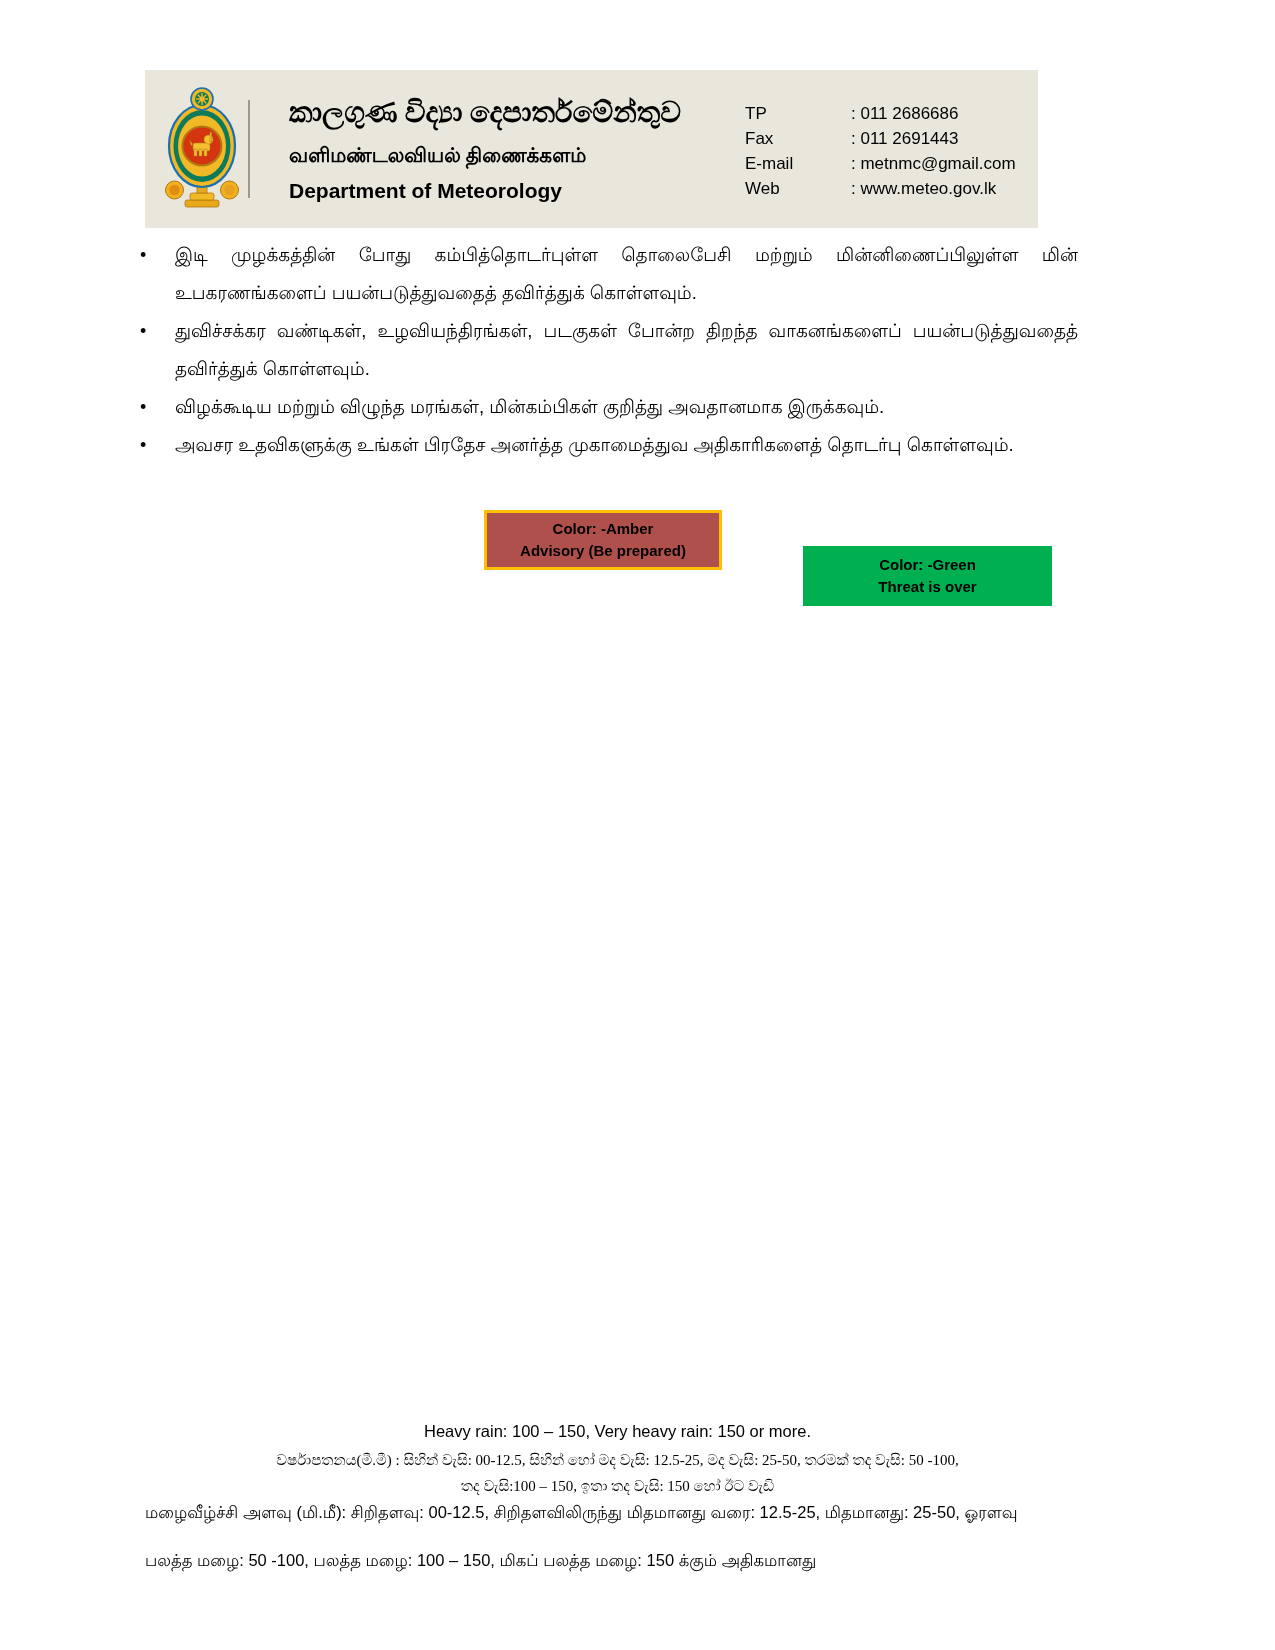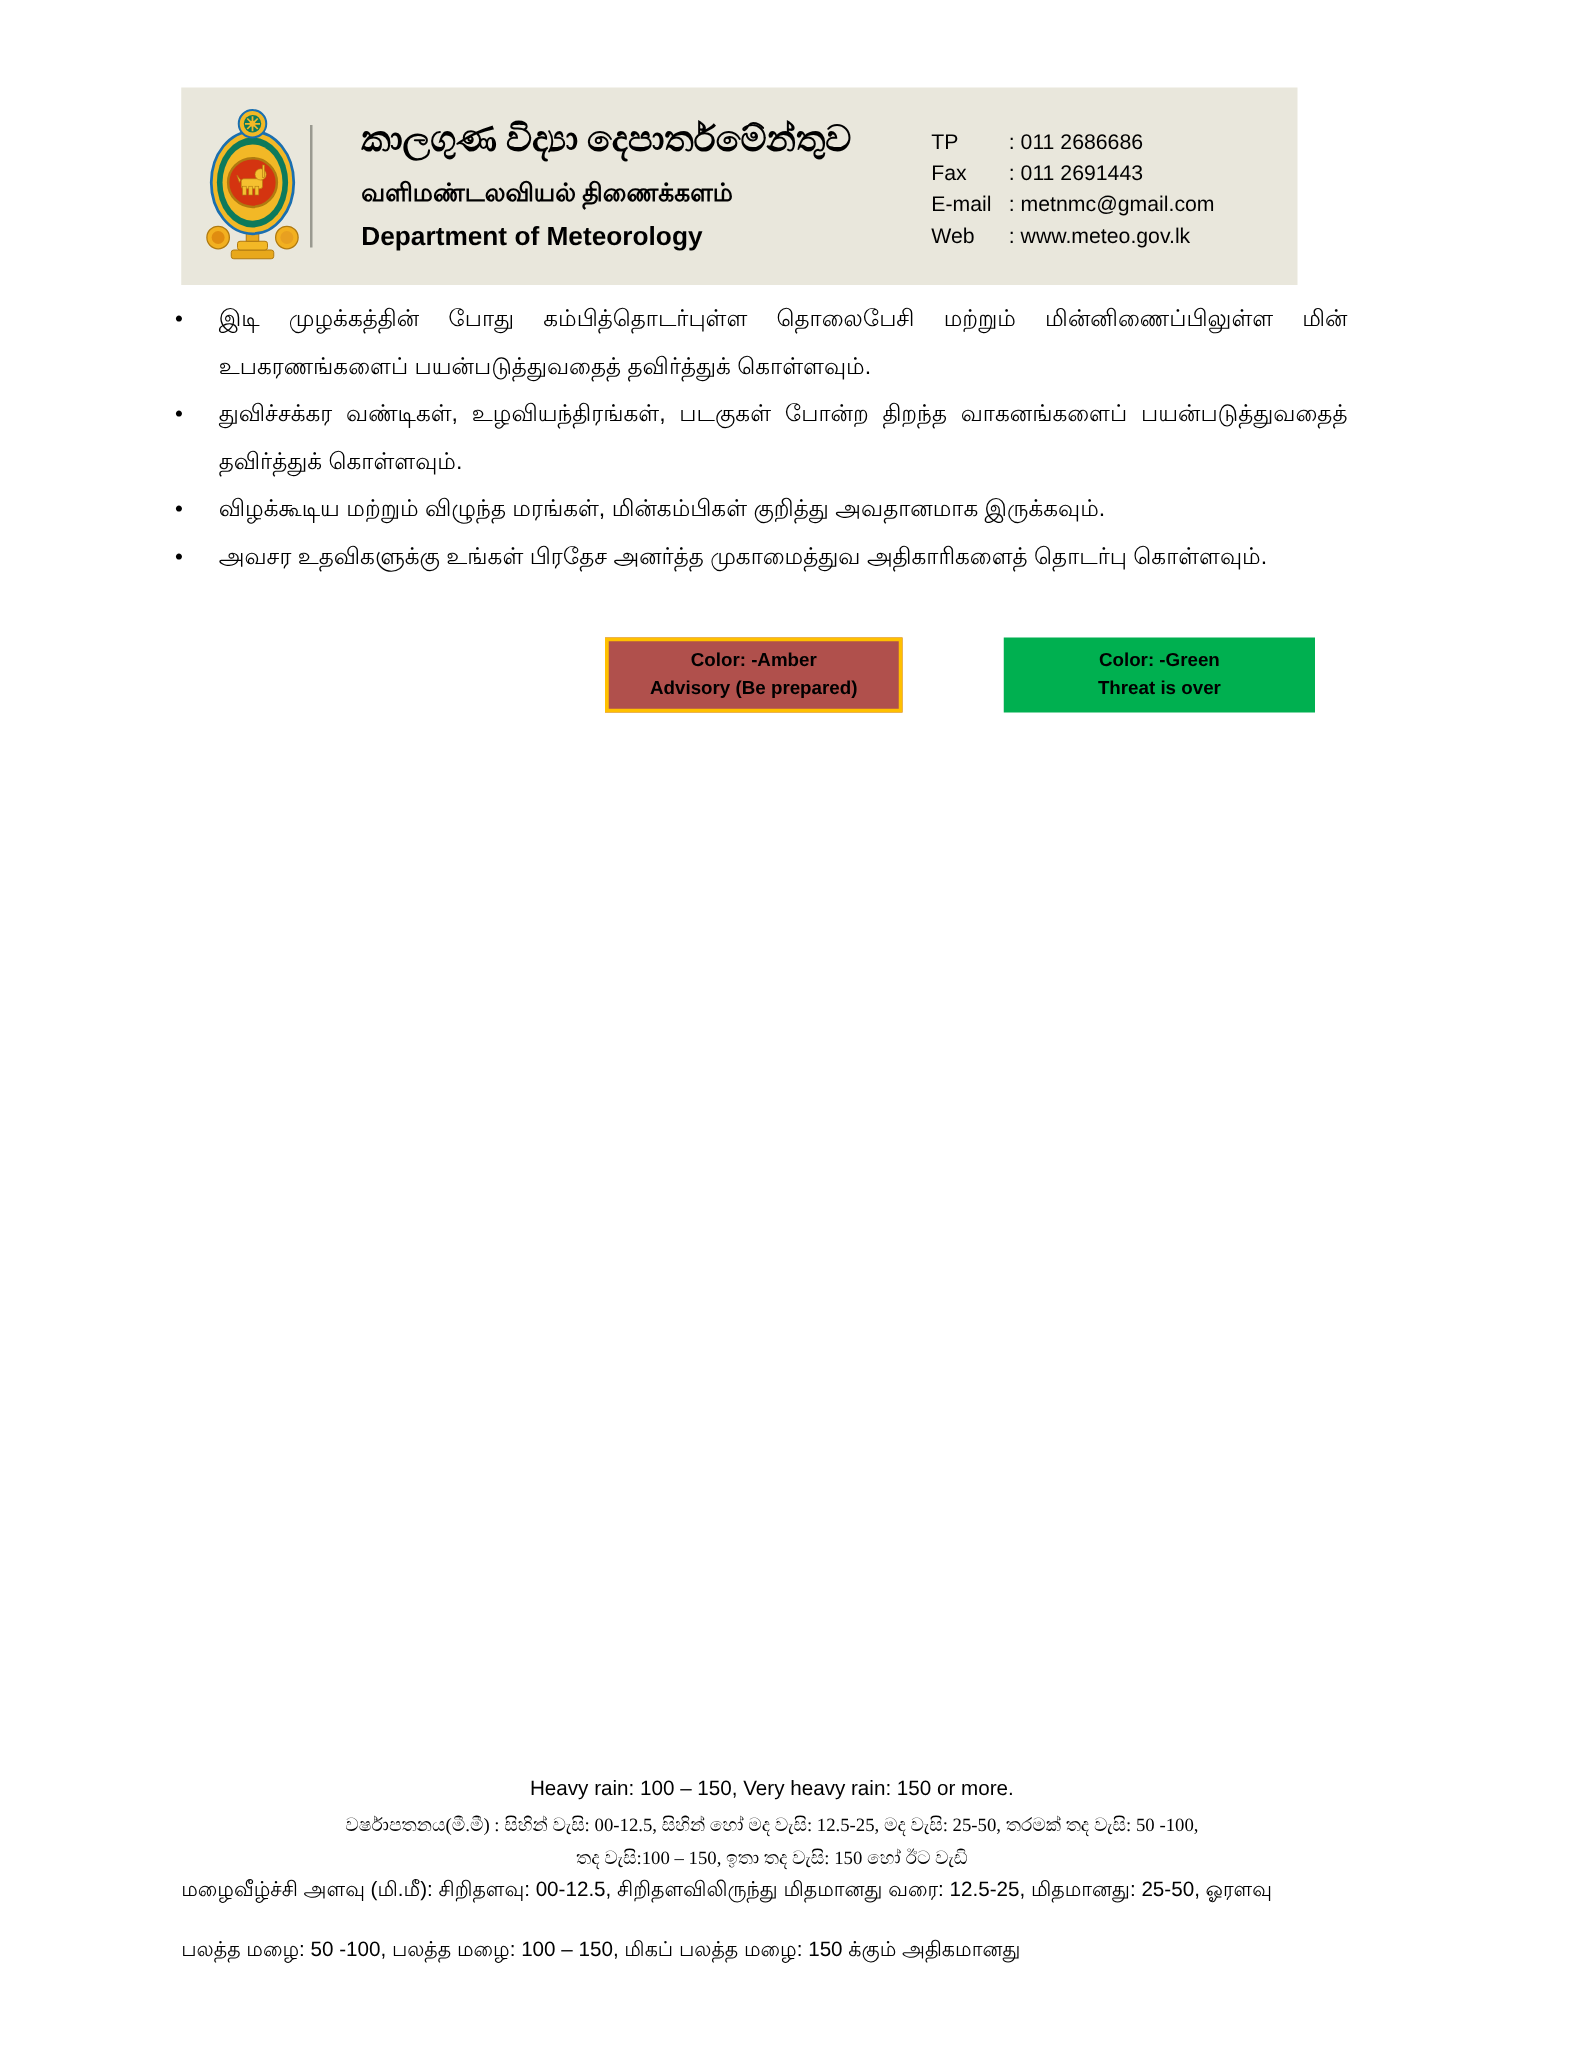--- a/index.html
+++ b/index.html
@@ -58,21 +58,21 @@
   }
   .contact-block {
     position: absolute;
     left: 600px; top: 31px;
     width: 280px;
     font-size: 17px;
     line-height: 25px;
   }
   .contact-row { display: flex; }
   .contact-label { width: 62px; flex: 0 0 62px; }
-  .contact-value { flex: 1; }
+  .contact-value { flex: 1; margin-left: 44px; }
 
   
   .bullet-list {
     position: absolute;
     left: 140px; top: 236px;
     width: 938px;
   }
   .bullet-item { display: flex; }
   .bullet-marker {
     flex: 0 0 35px;
@@ -212,21 +212,21 @@
     <div class="bullet-item">
       <span class="bullet-marker">•</span>
       <span class="bullet-text">அவசர உதவிகளுக்கு உங்கள் பிரதேச அனர்த்த முகாமைத்துவ அதிகாரிகளைத் தொடர்பு கொள்ளவும்.</span>
     </div>
   </div>
 
   <div class="legend-box legend-amber" style="background: rgb(176, 80, 76); border-color: rgb(255, 192, 0);">
     <div>Color: -Amber</div>
     <div>Advisory (Be prepared)</div>
   </div>
-  <div class="legend-box legend-green" style="background: rgb(0, 176, 80); border-color: rgb(0, 176, 80);">
+  <div class="legend-box legend-green" style="background: rgb(0, 176, 80); border-color: rgb(0, 176, 80); margin-top: 36px;">
     <div>Color: -Green</div>
     <div>Threat is over</div>
   </div>
 
   <div class="footer-note note-en-2">Heavy rain: 100 – 150, Very heavy rain: 150 or more.</div>
   <div class="footer-note note-si-1">වර්ෂාපතනය(මී.මී) : සිහින් වැසි: 00-12.5, සිහින් හෝ මද වැසි: 12.5-25, මද වැසි: 25-50, තරමක් තද වැසි: 50 -100,</div>
   <div class="footer-note note-si-2">තද වැසි:100 – 150, ඉතා තද වැසි: 150 හෝ ඊට වැඩි</div>
   <div class="footer-note note-ta-1">மழைவீழ்ச்சி அளவு (மி.மீ): சிறிதளவு: 00-12.5, சிறிதளவிலிருந்து மிதமானது வரை: 12.5-25, மிதமானது: 25-50, ஓரளவு</div>
   <div class="footer-note note-ta-2">பலத்த மழை: 50 -100, பலத்த மழை: 100 – 150, மிகப் பலத்த மழை: 150 க்கும் அதிகமானது</div>
 

